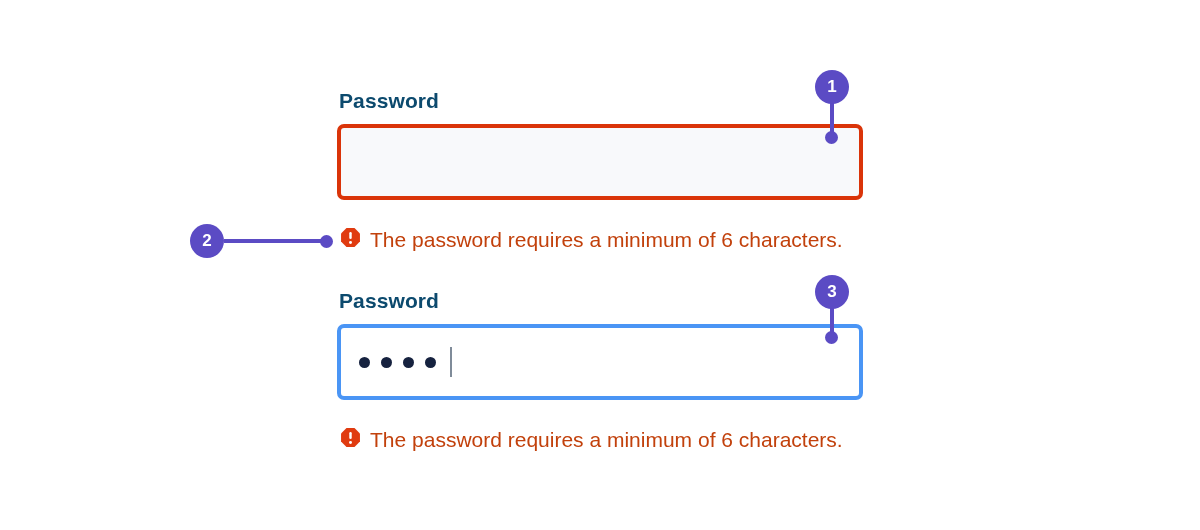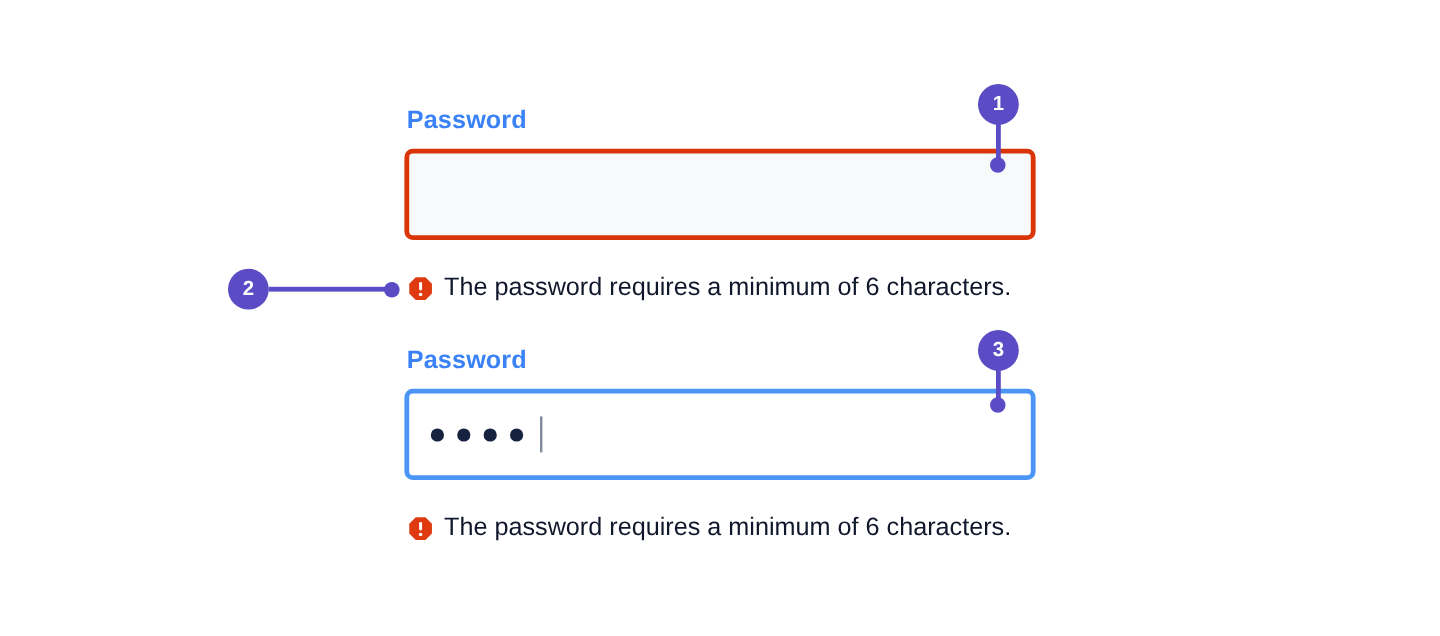--- a/index.html
+++ b/index.html
@@ -24,21 +24,21 @@
   
   .field-group {
     position: absolute;
   }
   #field-group-error { left: 337px; top: 88px; width: 526px; }
   #field-group-focus { left: 337px; top: 288px; width: 526px; }
 
   .field-label {
     font-size: 21px;
     font-weight: bold;
-    color: #3b82f6;
+    color: #0c4a6e;
     letter-spacing: 0.1px;
     line-height: 26px;
     margin: 0 0 10px 2px;
     user-select: none;
   }
 
   .text-input {
     box-sizing: border-box;
     width: 526px;
     height: 76px;
@@ -76,24 +76,24 @@
     height: 30px;
     background: #7f8b99;
     display: inline-block;
     margin-left: 3px;
   }
 
   
   .error-message {
     position: absolute;
     display: flex;
-    align-items: center;
+    align-items: flex-start;
     gap: 9px;
     font-size: 21px;
-    color: #0f172a;
+    color: #c2410c;
     line-height: 26px;
     white-space: nowrap;
   }
   #error-message-1 { left: 340px; top: 227px; }
   #error-message-2 { left: 340px; top: 427px; }
 
   .error-icon {
     width: 21px;
     height: 21px;
     flex: 0 0 auto;

